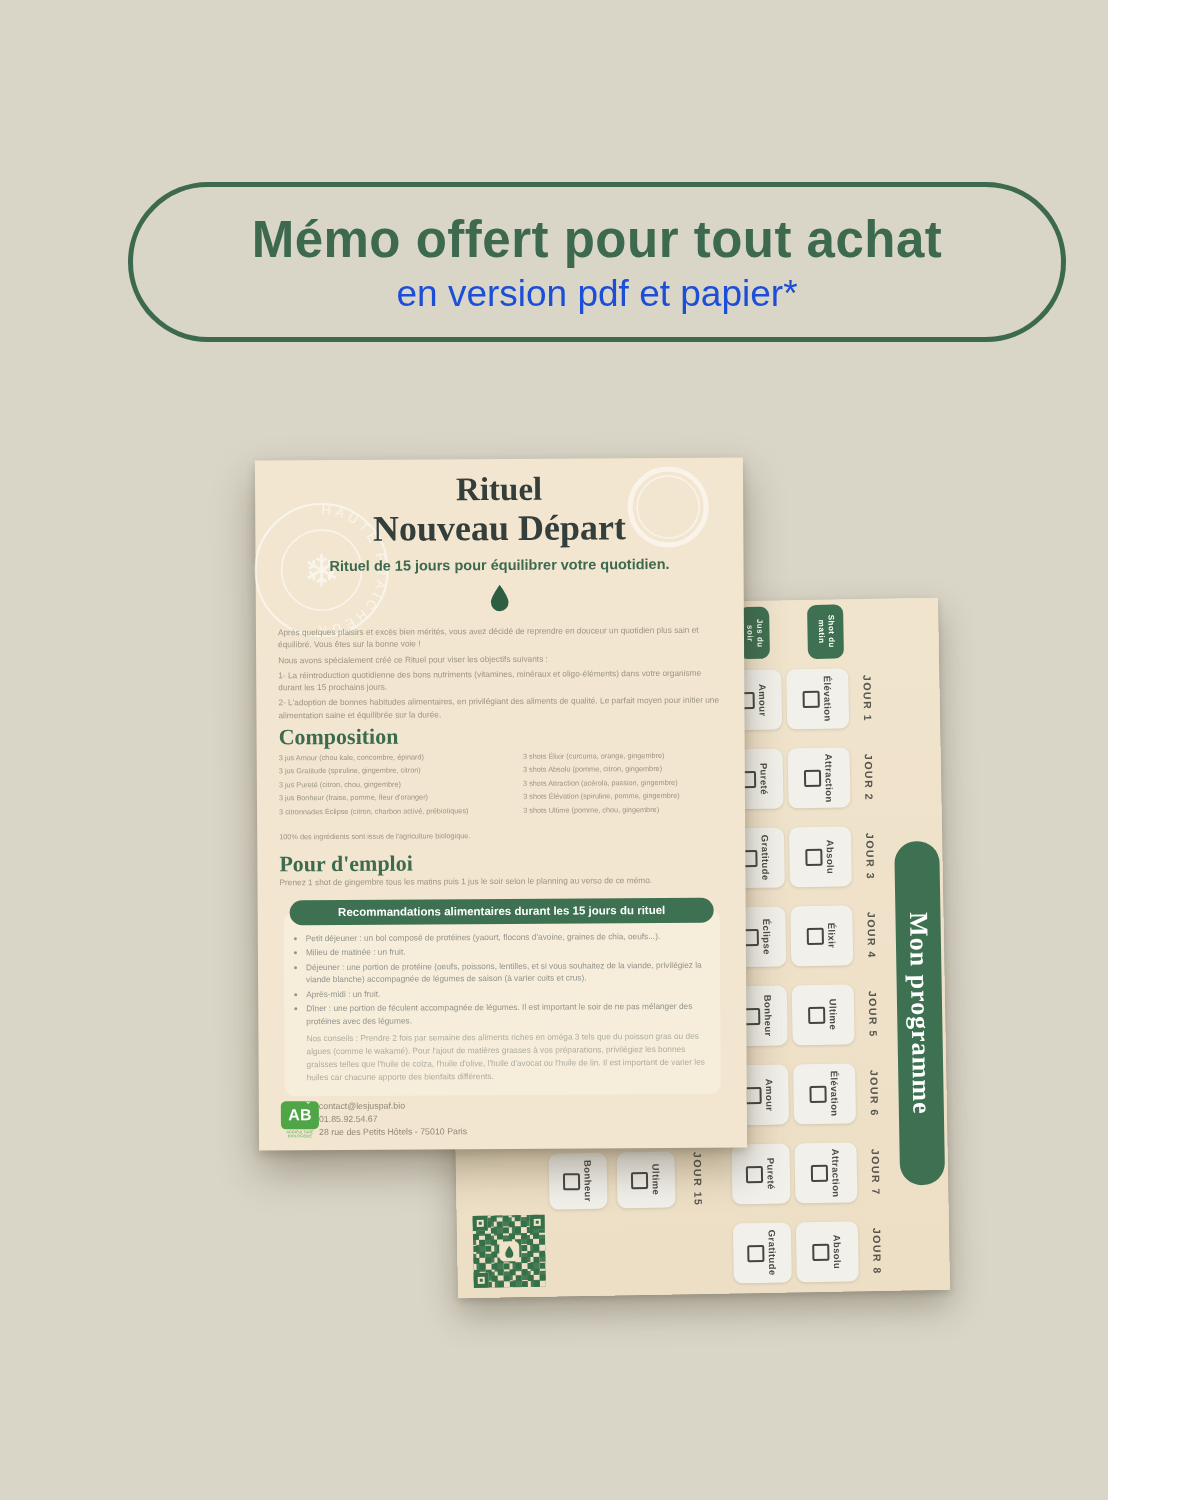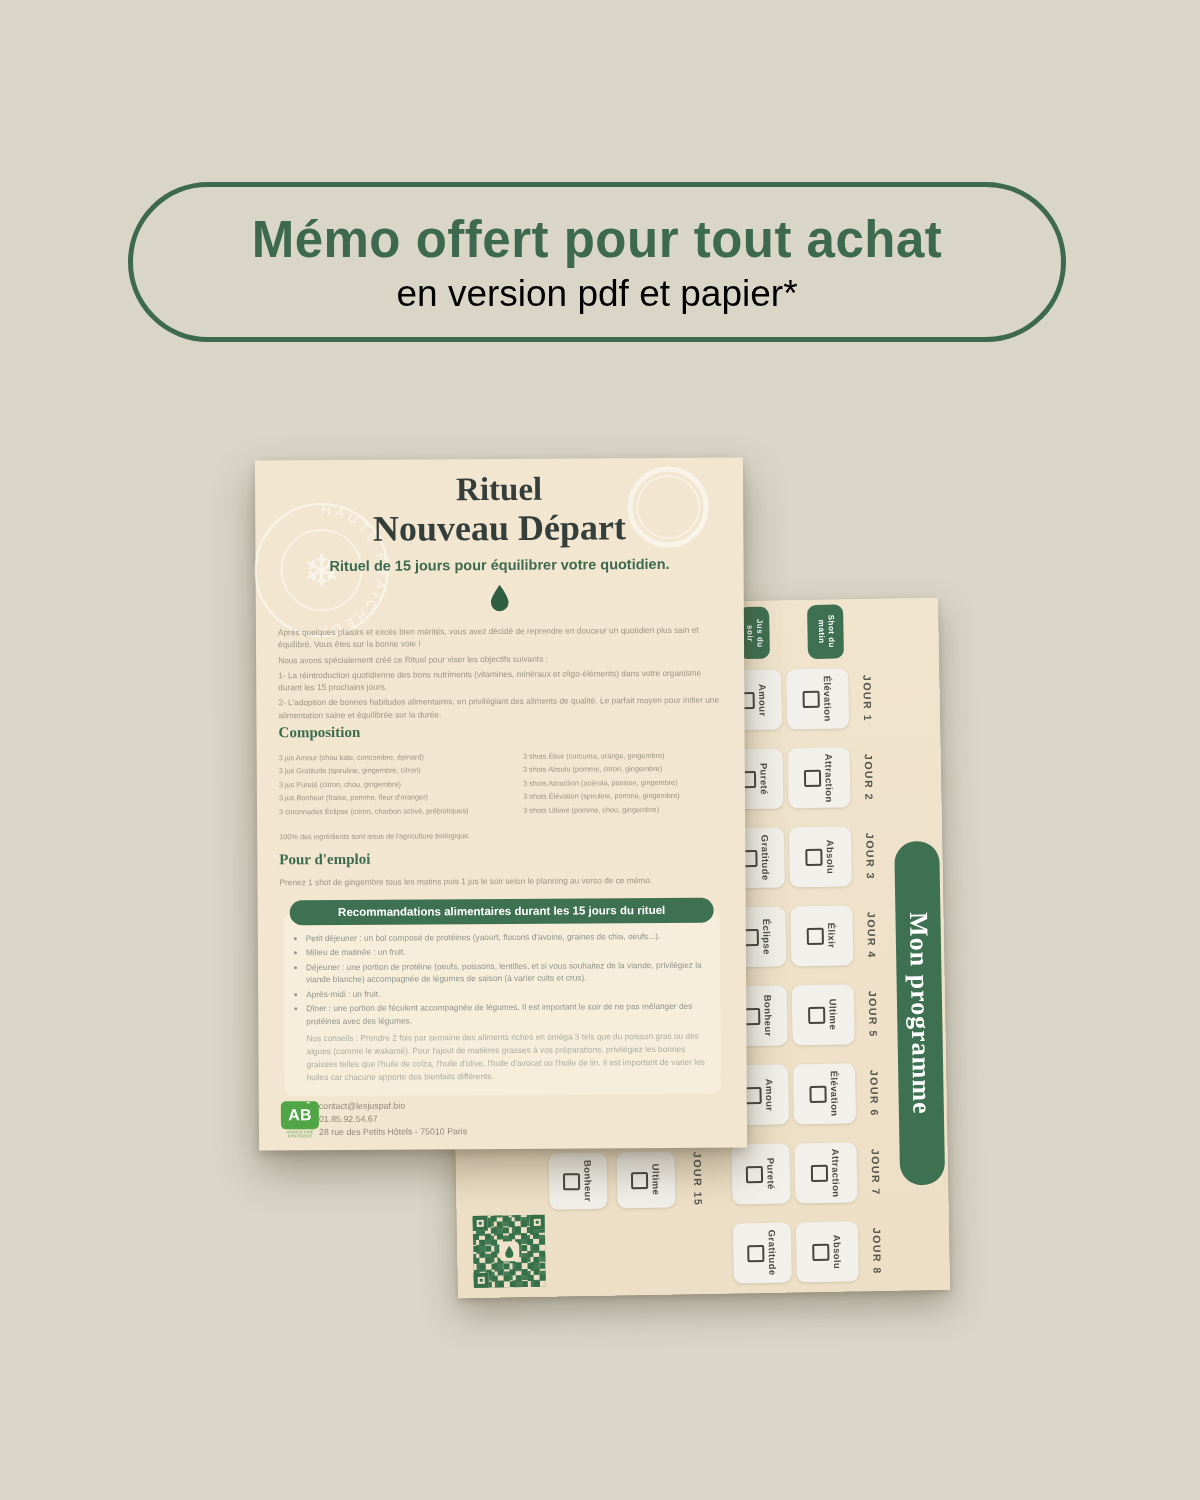--- a/index.html
+++ b/index.html
@@ -1,23 +1,23 @@
 <!DOCTYPE html>
 <html><head>
 <meta charset="utf-8">
 <style>
   html,body{margin:0;padding:0;}
-  .stage{position:relative;width:1200px;height:1500px;background:#d9d5c7;overflow:hidden;
+  .stage{position:relative;width:1108px;height:1500px;background:#d9d5c7;overflow:hidden;
          font-family:"Liberation Sans",sans-serif;}
   
   .promo{position:absolute;left:128px;top:182px;width:938px;height:160px;border:5px solid #3d6a4e;
          border-radius:86px;box-sizing:border-box;display:flex;flex-direction:column;
          align-items:center;justify-content:center;gap:4px;}
   .promo-title{font-size:51px;font-weight:bold;color:#3d6a4e;letter-spacing:.5px;}
-  .promo-sub{font-size:37px;color:#000000;}
+  .promo-sub{font-size:37px;color:#1d4ed8;}
   
   .back-sheet{position:absolute;left:452px;top:602px;width:492px;height:692px;z-index:1;
               background:linear-gradient(180deg,#f1e4cd,#eddfc5);transform:rotate(-1deg);
               box-shadow:0 16px 34px rgba(70,58,38,.35),0 3px 6px rgba(70,58,38,.2);}
   .flag{position:absolute;background:#3e7052;border-radius:9px;color:#fff;display:flex;
         flex-direction:row-reverse;align-items:center;justify-content:center;gap:1px;
         font-weight:bold;font-size:8px;line-height:1.1;}
   .flag span{writing-mode:vertical-rl;letter-spacing:.5px;}
   .cell{position:absolute;height:60px;background:#f1f0ea;border-radius:9px;display:flex;
         align-items:center;justify-content:center;gap:3px;box-shadow:0 1px 3px rgba(80,70,50,.18);}
@@ -51,21 +51,21 @@
              font-family:"Liberation Serif",serif;font-weight:bold;font-size:33px;color:#343e3b;}
   .fp-title2{position:absolute;top:48px;left:0;right:0;text-align:center;
              font-family:"Liberation Serif",serif;font-weight:bold;font-size:36px;color:#343e3b;}
   .fp-sub{position:absolute;top:98px;left:0;right:0;text-align:center;font-size:14.5px;
           font-weight:bold;color:#3d6a4e;}
   .fp-drop{position:absolute;top:124px;left:0;right:0;display:flex;justify-content:center;}
   .fp-intro{position:absolute;top:166px;left:22px;right:22px;font-size:8.3px;line-height:1.48;
             color:#9c9683;}
   .fp-intro p{margin:0 0 3px 0;}
   .comp-h,.mode-h{position:absolute;left:22px;font-family:"Liberation Serif",serif;font-weight:bold;
-            font-size:15px;color:#3c6b4e;}
+            font-size:22px;color:#3c6b4e;}
   .comp-cols{position:absolute;top:291px;left:22px;right:22px;display:flex;font-size:7.3px;
              line-height:1.85;color:#9c9683;}
   .comp-cols .c1{width:55%;} .comp-cols .c2{width:45%;}
   .comp-note{position:absolute;top:372px;left:22px;font-size:7.3px;color:#9c9683;}
   .mode-t{position:absolute;top:417px;left:22px;right:22px;font-size:8.3px;color:#9c9683;}
   .rec-panel{position:absolute;top:452px;left:26px;right:26px;height:184px;background:#f6eedb;
              border-radius:10px;}
   .rec-banner{position:absolute;top:440px;left:32px;right:32px;height:25px;background:#3e7052;
               border-radius:13px;color:#fff;font-weight:bold;font-size:11.5px;text-align:center;
               line-height:25px;}

